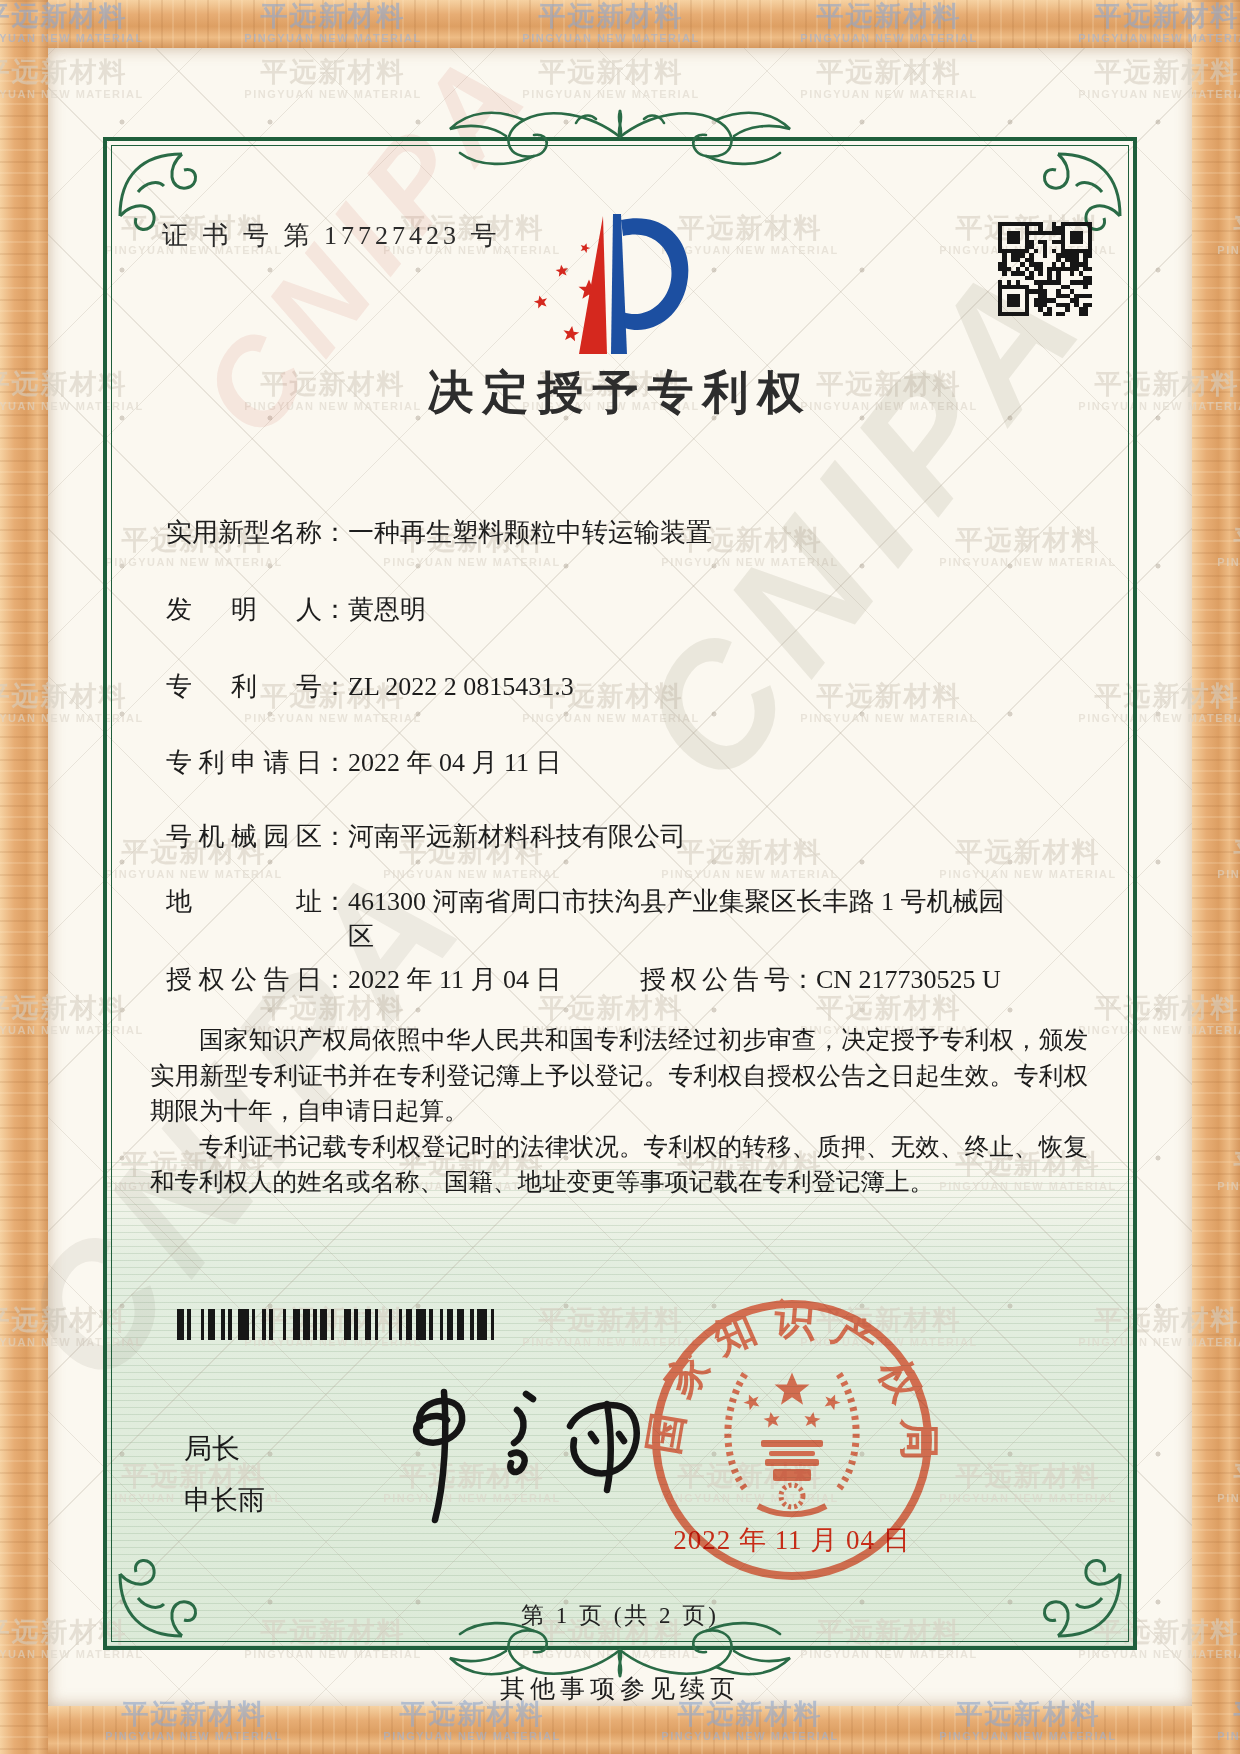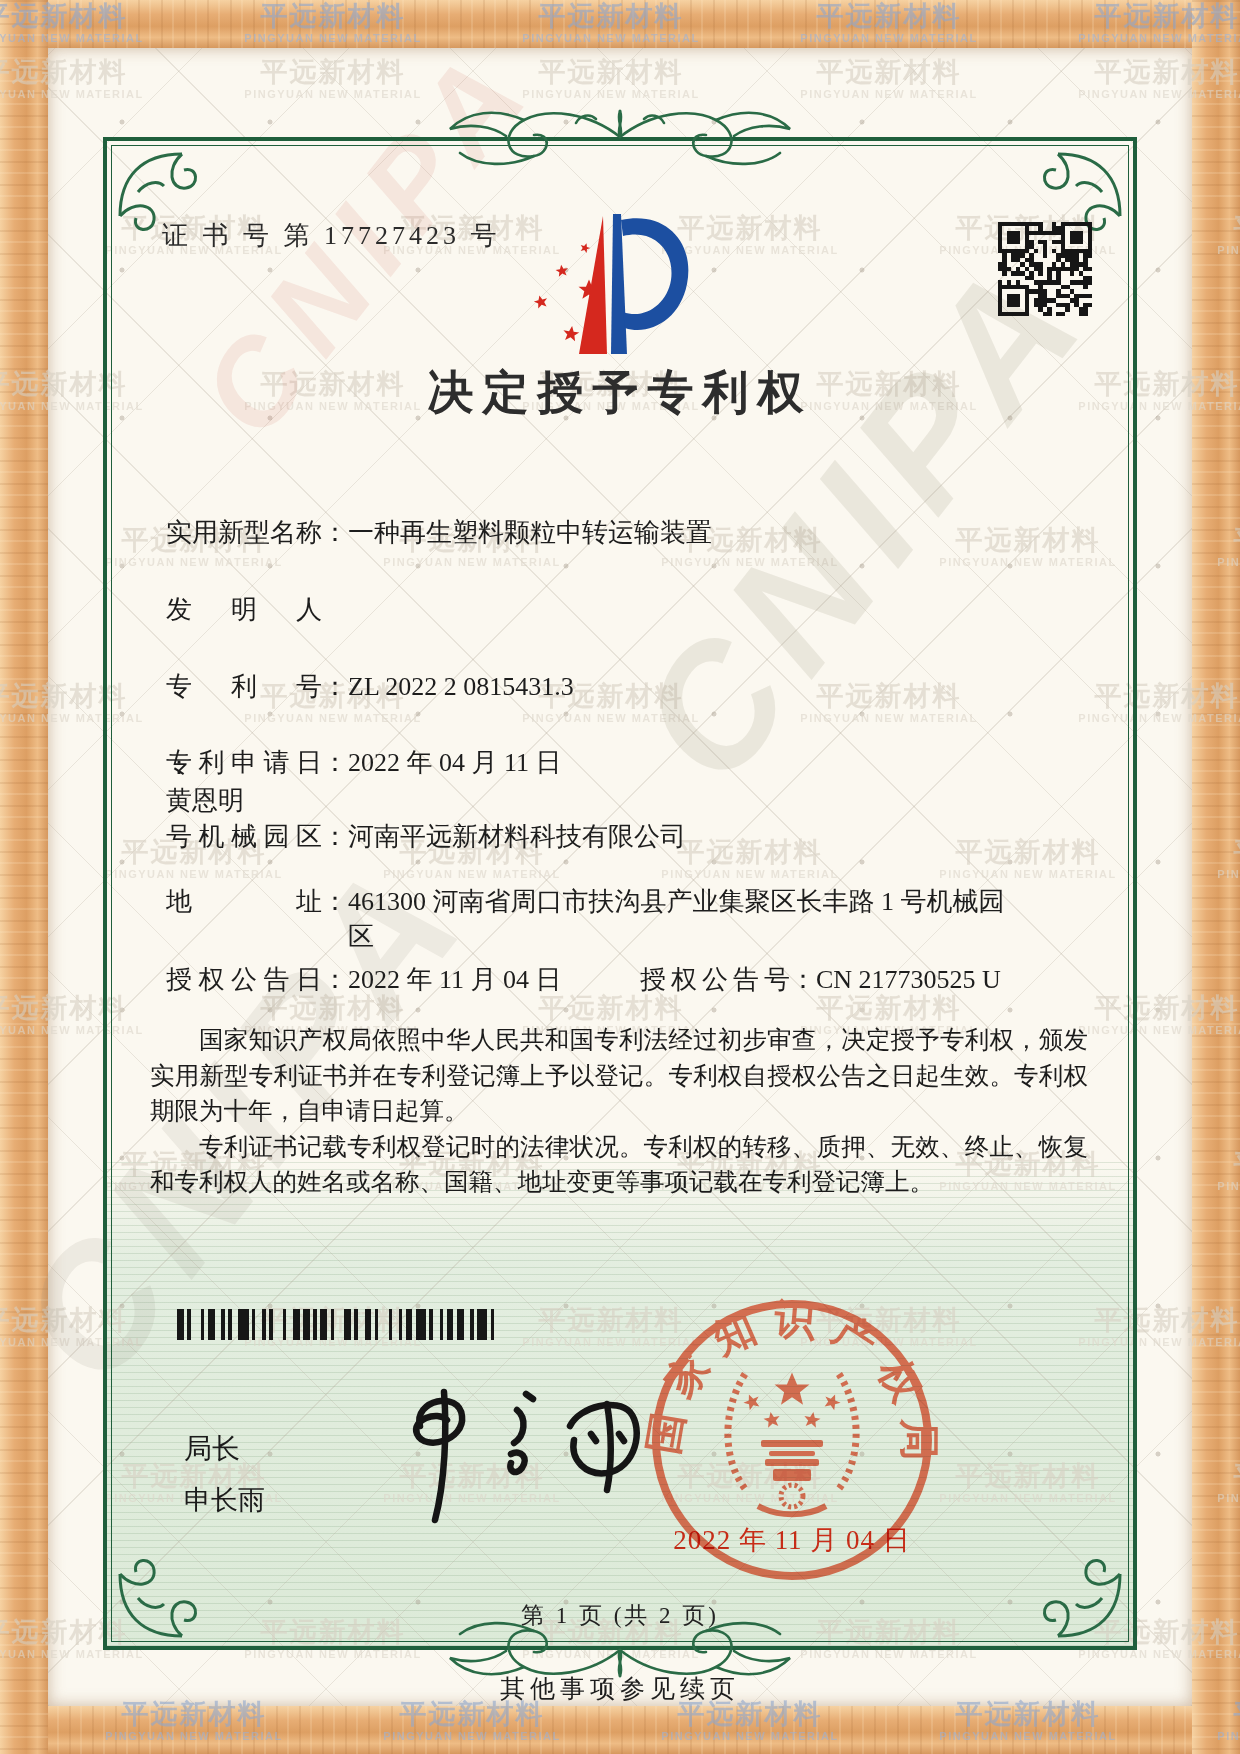--- a/index.html
+++ b/index.html
@@ -903,21 +903,21 @@
     <i></i>
   </div>
 
 <div class="abs title">决定授予专利权</div>
 
 <div class="frow" style="top:515px;">
   <span class="lbl">实用新型名称</span>
     <span class="colon">：</span>
     <span class="val">一种再生塑料颗粒中转运输装置</span>
 </div>
-<div class="frow" style="top:592px;flex-direction:column;">
+<div class="frow" style="top:592px;">
   <span class="lbl">发明人</span>
     <span class="colon">：</span>
     <span class="val">黄恩明</span>
 </div>
 <div class="frow" style="top:669px;">
   <span class="lbl">专利号</span>
     <span class="colon">：</span>
     <span class="val">ZL 2022 2 0815431.3</span>
 </div>
 <div class="frow" style="top:745px;">

